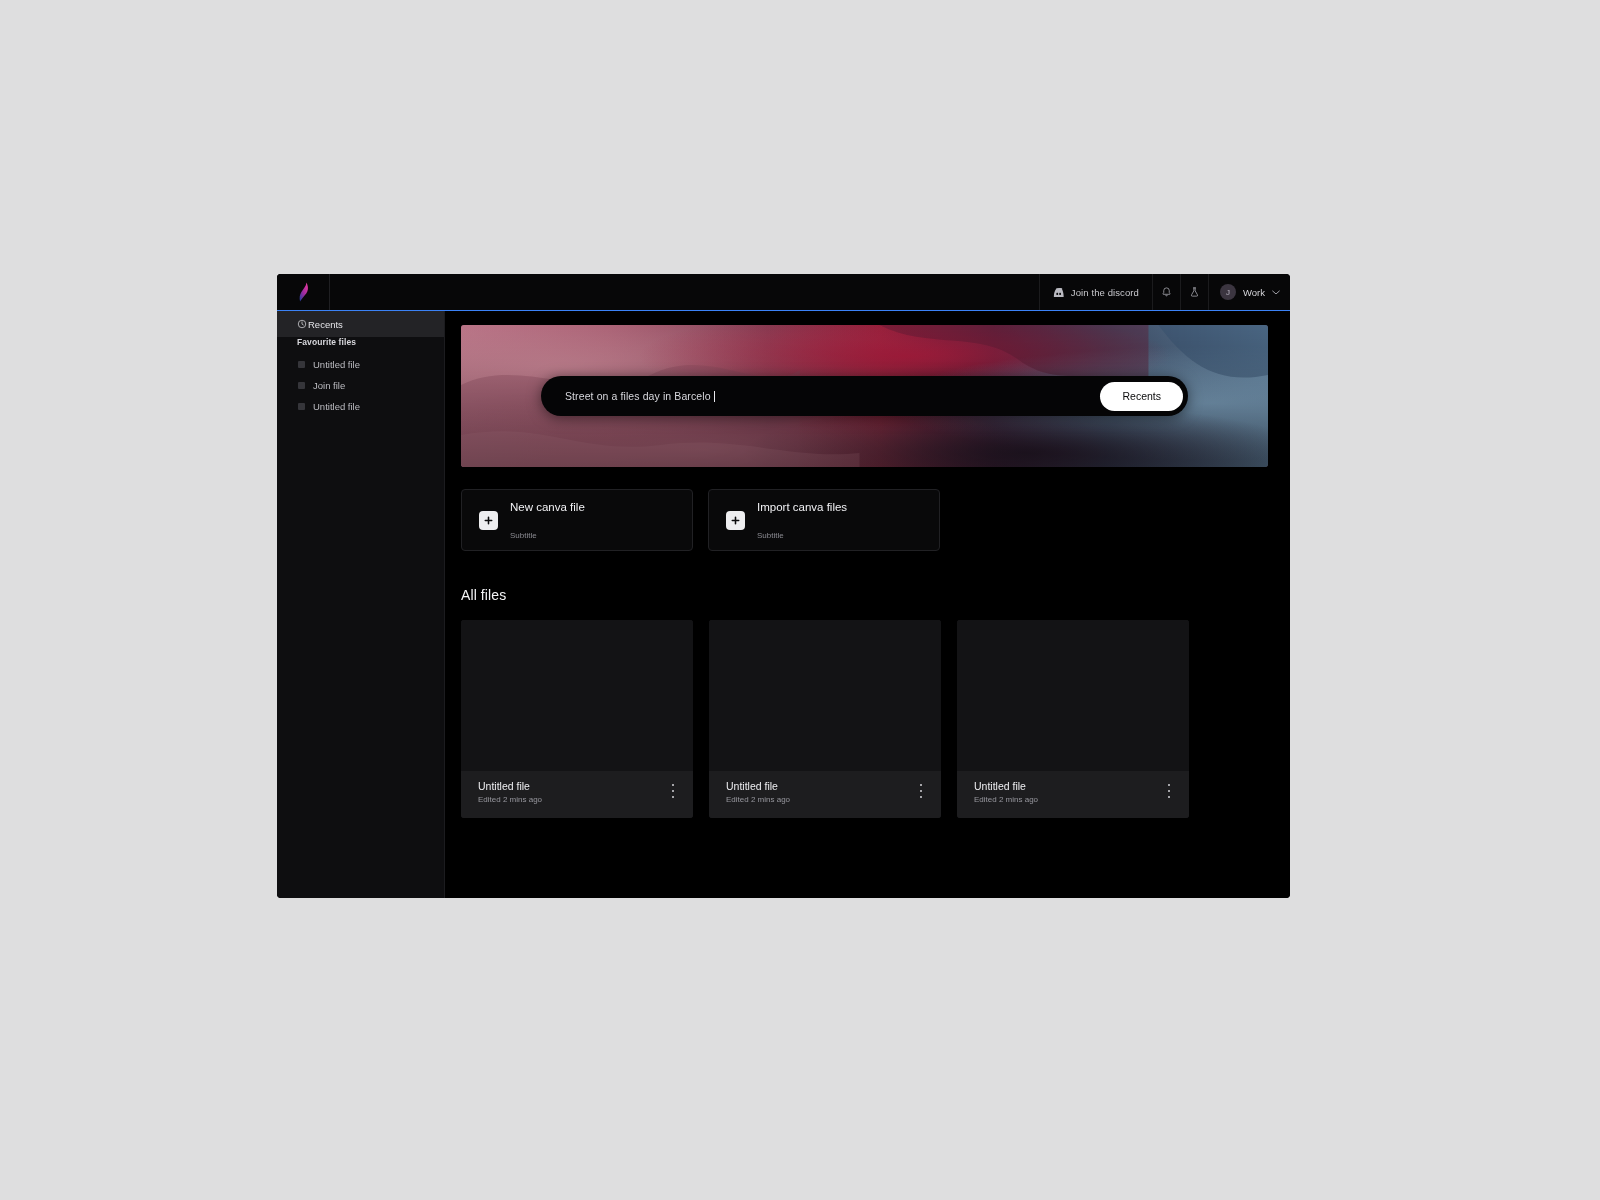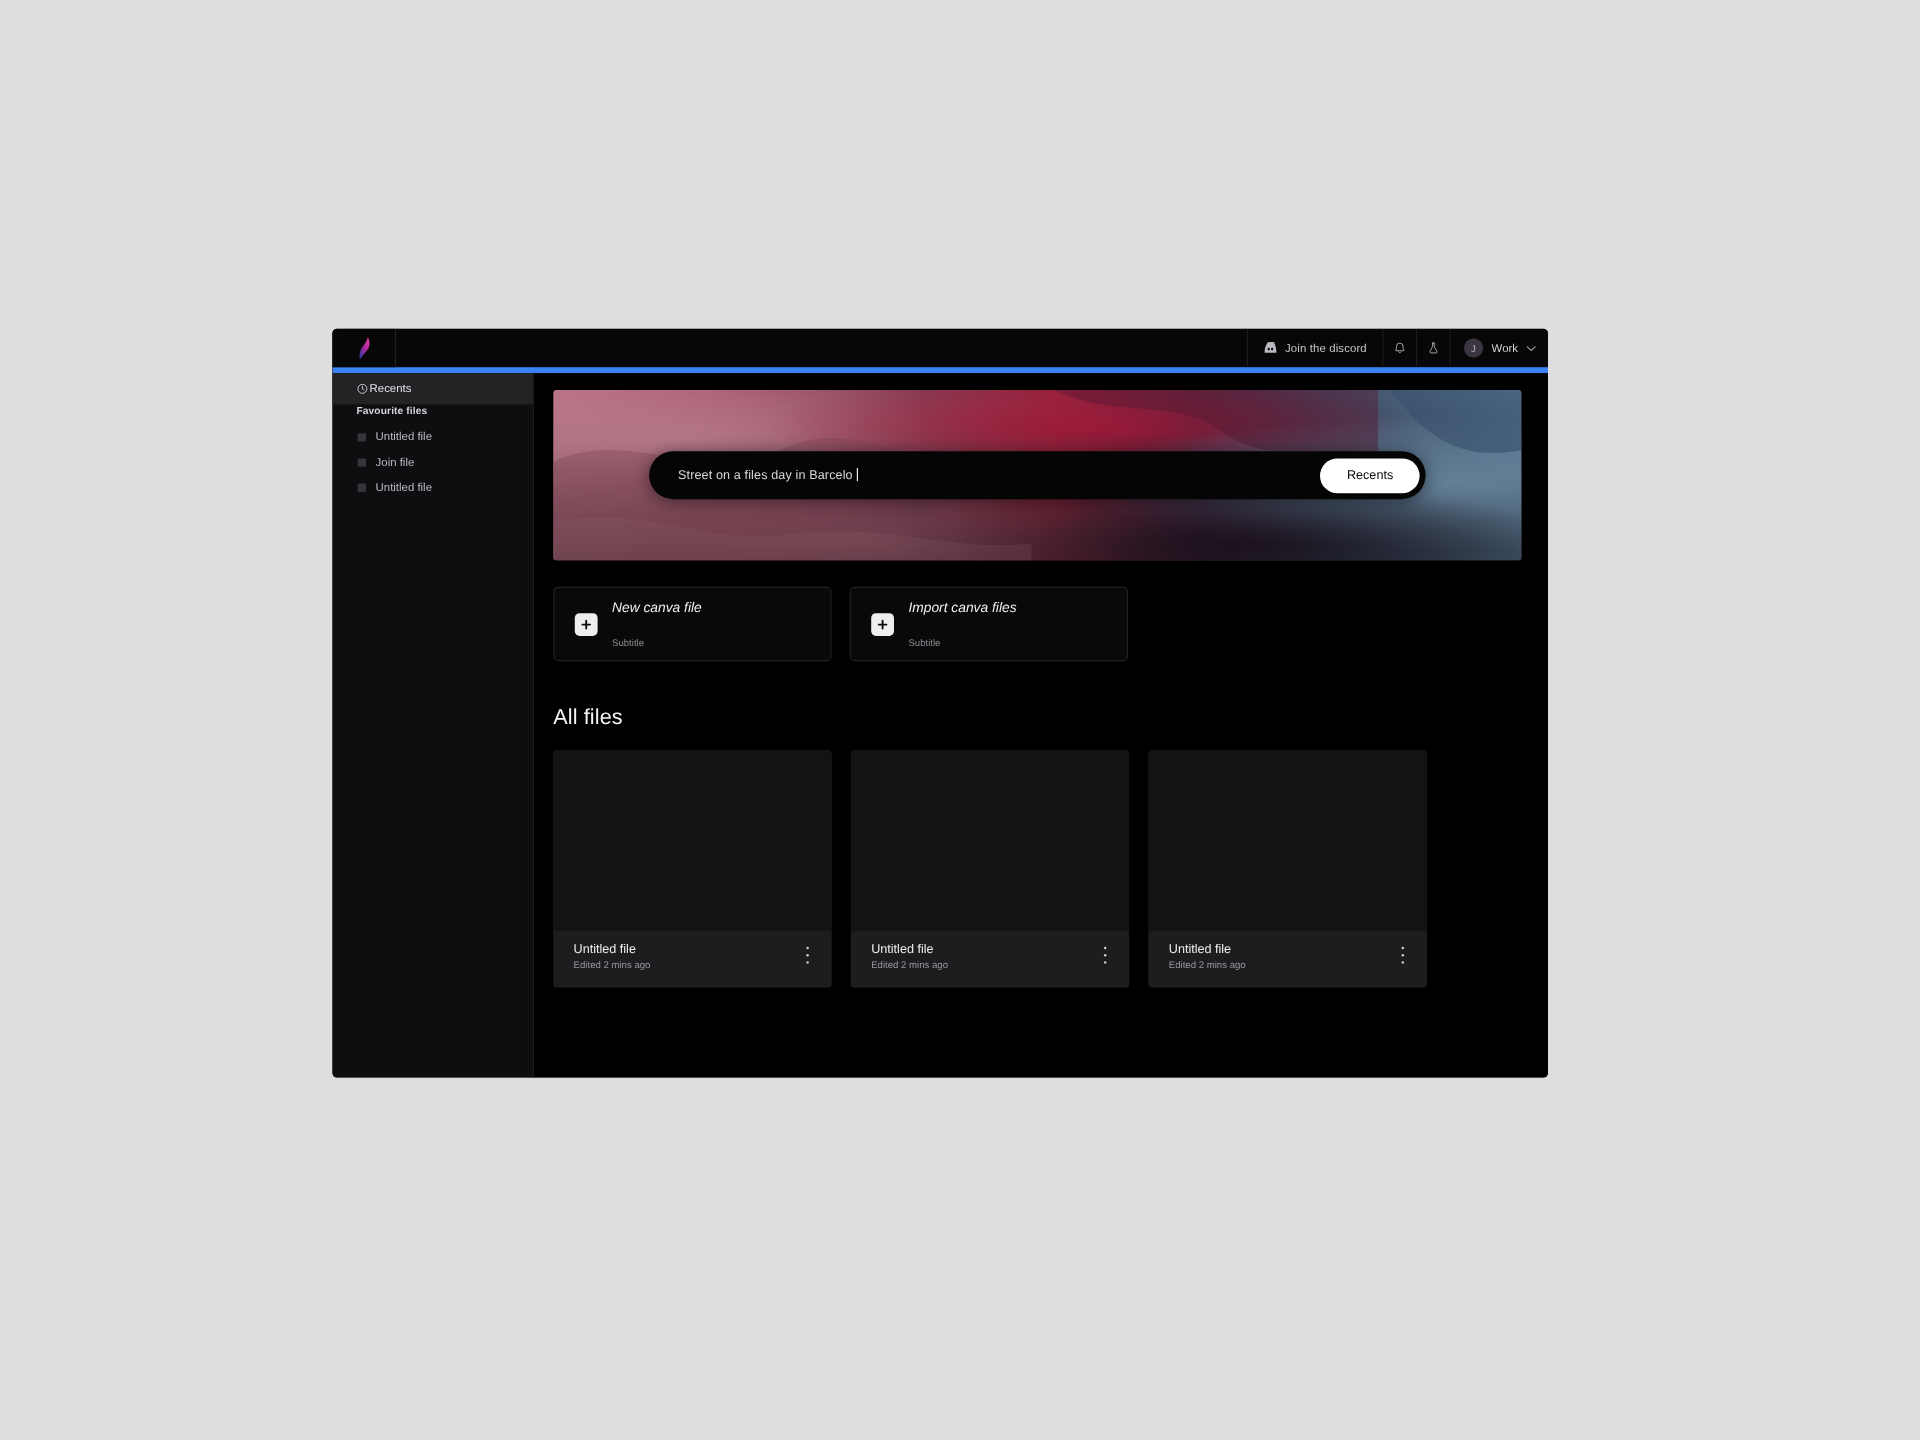--- a/index.html
+++ b/index.html
@@ -25,21 +25,21 @@
     flex-direction: column;
   }
 
   
   .topbar {
     height: 37px;
     min-height: 37px;
     background: #070708;
     display: flex;
     align-items: stretch;
-    border-bottom: 5px solid #3b82f6;
+    border-bottom: 1px solid #3b82f6;
   }
 
   .logo-cell {
     width: 53px;
     display: flex;
     align-items: center;
     justify-content: center;
     border-right: 1px solid #1f1f22;
     background: #070708;
   }
@@ -229,26 +229,26 @@
   .plus-box {
     width: 19px; height: 19px;
     background: #eeeef0;
     border-radius: 4px;
     display: flex;
     align-items: center;
     justify-content: center;
     flex: none;
   }
   .plus-box svg { display: block; }
-  .action-title { font-size: 11.5px; color: #f1f1f4; margin-bottom: 18px; font-style: italic; }
+  .action-title { font-size: 11.5px; color: #f1f1f4; margin-bottom: 18px; }
   .action-sub { font-size: 8px; color: #8b8b92; }
 
   
   .section-title {
-    font-size: 18px;
+    font-size: 14px;
     color: #f4f4f6;
     margin-top: 36px;
     letter-spacing: .1px;
   }
 
   .files-grid {
     display: flex;
     gap: 16px;
     margin-top: 17px;
   }

